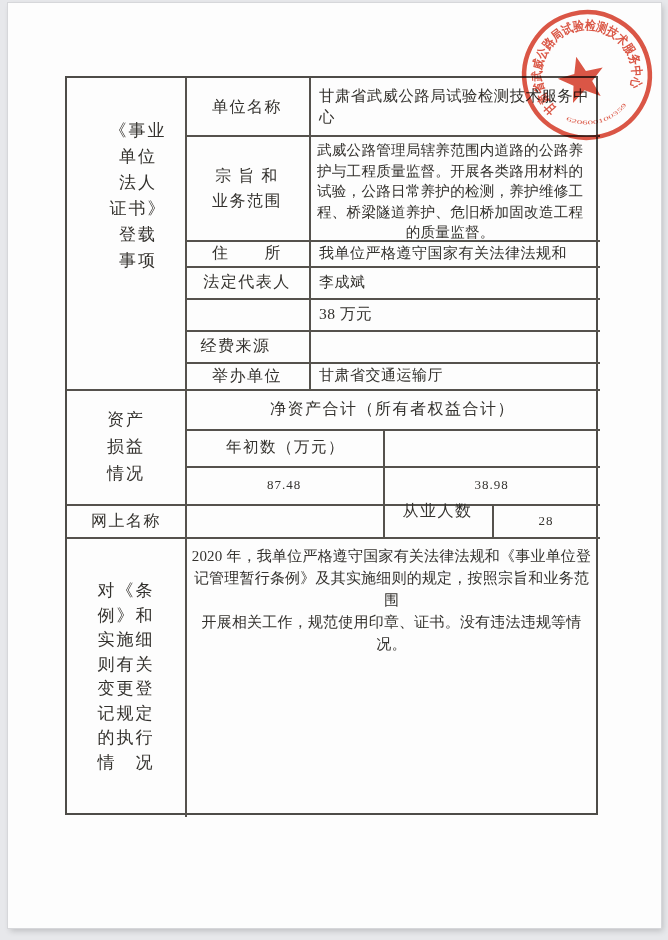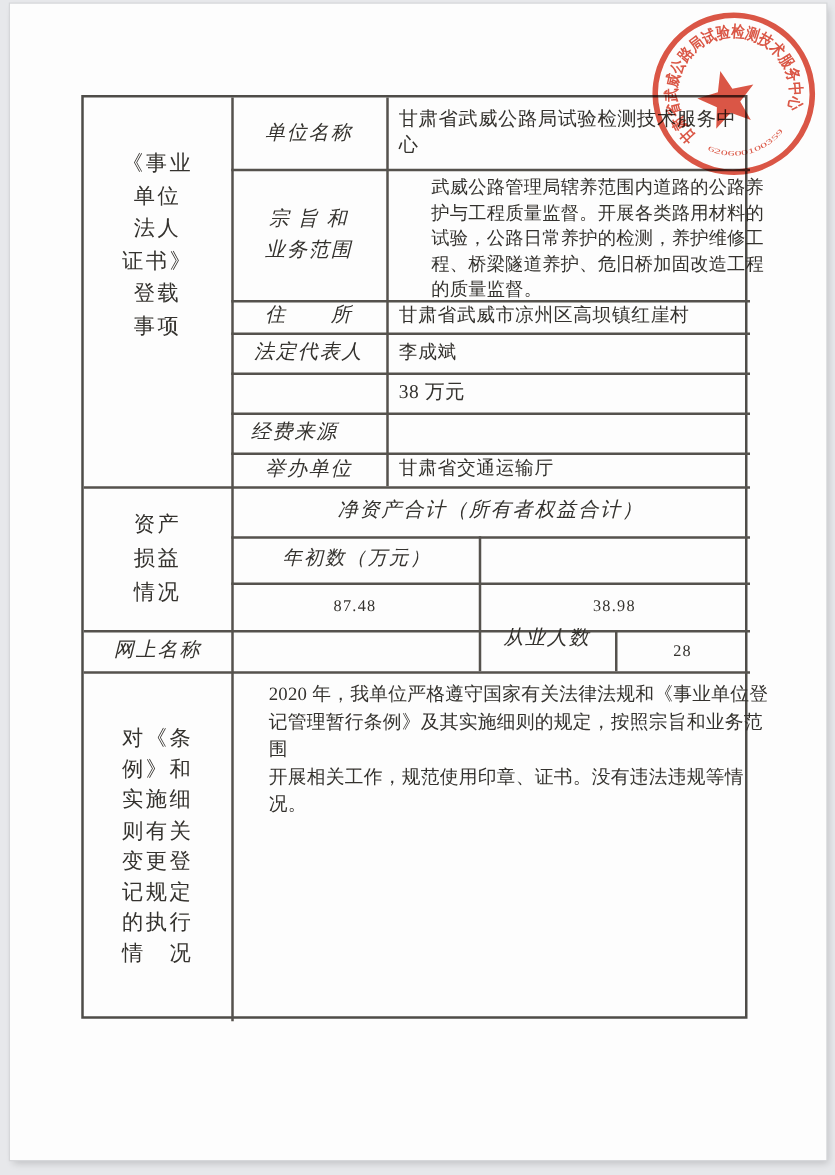--- a/index.html
+++ b/index.html
@@ -22,23 +22,23 @@
   .vl{width:1.5px;}
   .hl{height:1.5px;}
   .cell{
     position:absolute;display:flex;align-items:center;justify-content:center;
     box-sizing:border-box;line-height:1.35;
   }
   .cell.left{justify-content:flex-start;padding-left:10px;}
   .cell.top{align-items:flex-start;}
   .ml{white-space:pre-line;text-align:center;}
   .side{font-size:17px;letter-spacing:2px;}
-  .lbl{font-size:16px;letter-spacing:1.5px;font-style:italic;}
+  .lbl{font-size:16px;letter-spacing:1.5px;}
   .val{font-size:15px;letter-spacing:.5px;}
-  .para{font-size:14.6px;line-height:20.5px;white-space:pre-line;text-align:left;letter-spacing:.2px;margin-left:28px;}
+  .para{font-size:14.6px;line-height:20.5px;white-space:pre-line;text-align:center;letter-spacing:.2px;}
   .num{font-size:13px;letter-spacing:1px;}
   .seal{
     position:absolute;left:506px;top:-6px;width:162px;height:162px;
     mix-blend-mode:multiply;opacity:.88;
     transform:rotate(-14deg);
   }
 </style>
 </head>
 <body>
 
@@ -55,40 +55,40 @@
   <div class="hl" style="left:118px;top:188px;width:415px"></div>
   <div class="hl" style="left:118px;top:220px;width:415px"></div>
   <div class="hl" style="left:118px;top:252px;width:415px"></div>
   <div class="hl" style="left:118px;top:284px;width:415px"></div>
   <div class="hl" style="left:0;top:311px;width:533px"></div>
   <div class="hl" style="left:118px;top:351px;width:415px"></div>
   <div class="hl" style="left:118px;top:388px;width:415px"></div>
   <div class="hl" style="left:0;top:426px;width:533px"></div>
   <div class="hl" style="left:0;top:459px;width:533px"></div>
 
-  <div class="cell side ml" style="left:0;top:0;width:118px;height:236px;line-height:26px">《事业
+  <div class="cell side ml" style="left:12px;top:0;width:118px;height:236px;line-height:26px">《事业
 单位
 法人
 证书》
 登载
 事项</div>
 
   <div class="cell lbl" style="left:118px;top:0;width:124px;height:57px">单位名称</div>
   <div class="cell val left" style="left:242px;top:0;width:291px;height:57px;font-size:15.4px">甘肃省武威公路局试验检测技术服务中心</div>
 
   <div class="cell lbl ml" style="left:118px;top:57px;width:124px;height:105px;line-height:25px">宗 旨 和
 业务范围</div>
   <div class="cell para top left" style="left:242px;top:57px;width:291px;height:105px;padding:5px 0 0 8px">武威公路管理局辖养范围内道路的公路养
 护与工程质量监督。开展各类路用材料的
 试验，公路日常养护的检测，养护维修工
 程、桥梁隧道养护、危旧桥加固改造工程
 的质量监督。</div>
 
   <div class="cell lbl" style="left:118px;top:162px;width:124px;height:26px">住　　所</div>
-  <div class="cell val left" style="left:242px;top:162px;width:291px;height:26px">甘肃省武威市凉州区高坝镇红崖村</div>
+  <div class="cell val left" style="left:242px;top:162px;width:291px;height:26px">我单位严格遵守国家有关法律法规和</div>
 
   <div class="cell lbl" style="left:118px;top:188px;width:124px;height:32px">法定代表人</div>
   <div class="cell val left" style="left:242px;top:188px;width:291px;height:32px">李成斌</div>
 
   <div class="cell val left" style="left:242px;top:220px;width:291px;height:32px;font-size:15.6px">38 万元</div>
 
   <div class="cell lbl" style="left:118px;top:252px;width:101px;height:32px">经费来源</div>
 
   <div class="cell lbl" style="left:118px;top:284px;width:124px;height:27px">举办单位</div>
   <div class="cell val left" style="left:242px;top:284px;width:291px;height:27px">甘肃省交通运输厅</div>

